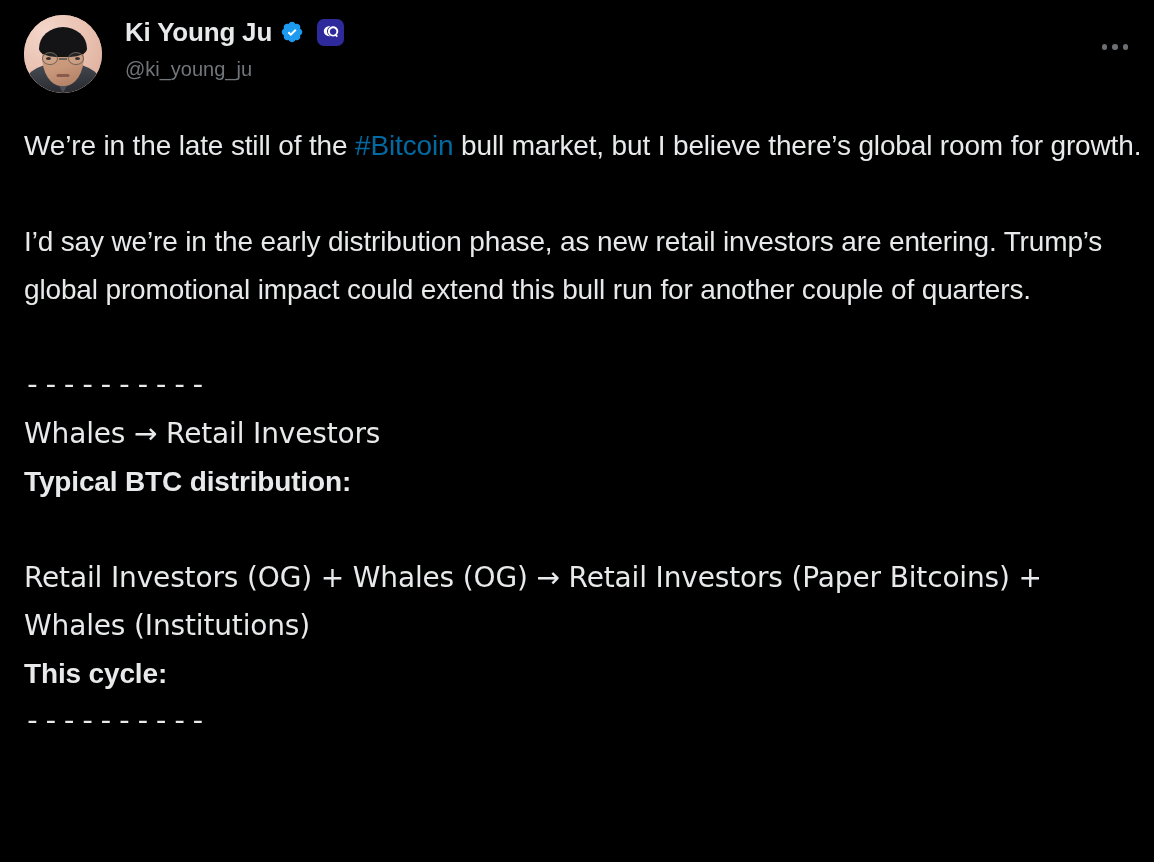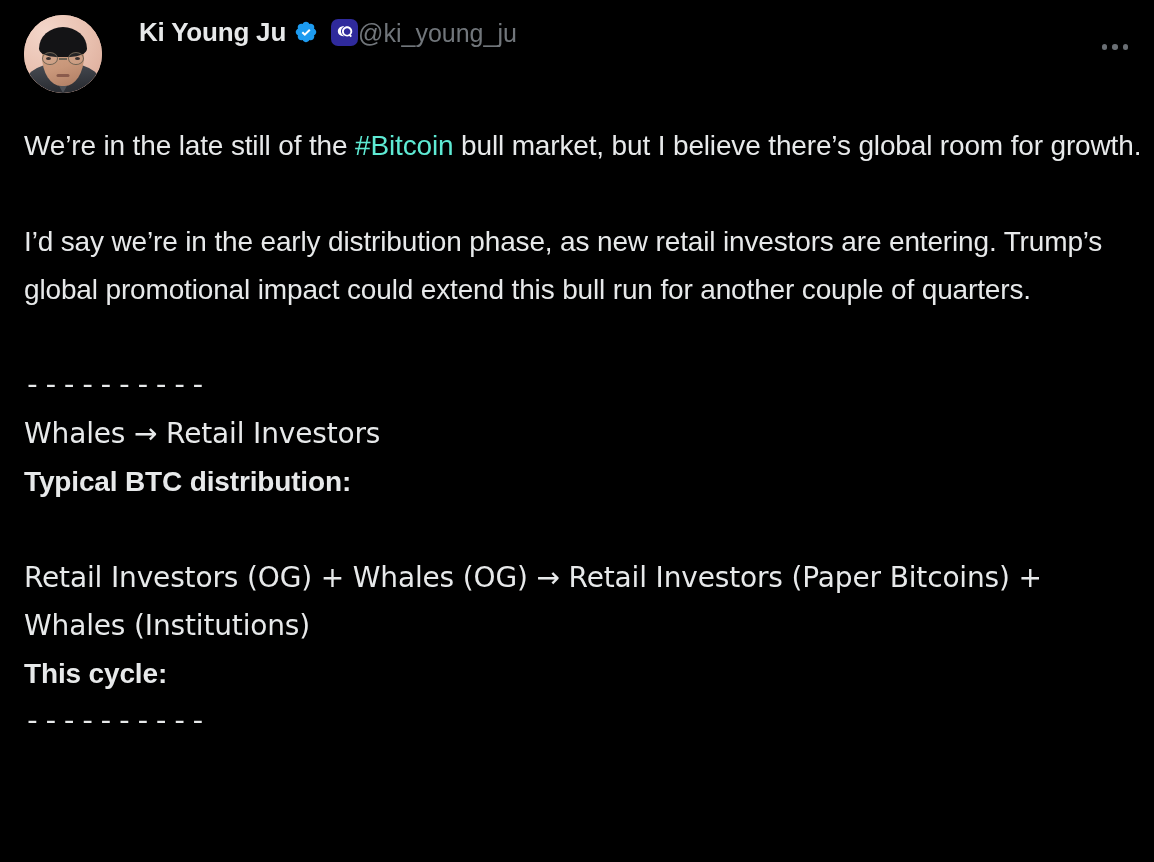--- a/index.html
+++ b/index.html
@@ -137,23 +137,23 @@
     position: absolute;
     left: 50%;
     transform: translateX(-50%);
     top: 59px;
     width: 13px; height: 2.5px;
     background: #8a5b4c;
     border-radius: 2px;
   }
 
   .namecol {
-    margin-left: 37px;
-    display: flex;
-    flex-direction: row;
+    margin-left: 23px;
+    display: flex;
+    flex-direction: column;
     padding-top: 0px;
   }
 
   .nameline {
     display: flex;
     align-items: center;
     height: 36px;
   }
 
   .displayname {
@@ -178,21 +178,21 @@
     height: 27px;
     border-radius: 7px;
     background: #2f2a9c;
     display: flex;
     align-items: center;
     justify-content: center;
     overflow: hidden;
   }
 
   .handle {
-    font-size: 25px;
+    font-size: 20px;
     color: #71767b;
     line-height: 30px;
     margin-top: 4px;
     white-space: nowrap;
   }
 
   .more-dots {
     position: absolute;
     top: 24px;
     right: 10px;
@@ -216,21 +216,21 @@
     line-height: 48px;
     color: #e7e9ea;
     letter-spacing: -0.15px;
     width: 1124px;
   }
 
   .para { margin: 0; }
   .spacer { height: 48px; }
 
   .link {
-    color: #5eead4;
+    color: #0369a1;
     text-decoration: none;
     cursor: pointer;
     text-align: center;
   }
 
   .bold { font-weight: bold; }
 
   .sep {
     font-family: "Liberation Mono", monospace;
     font-size: 28px;

